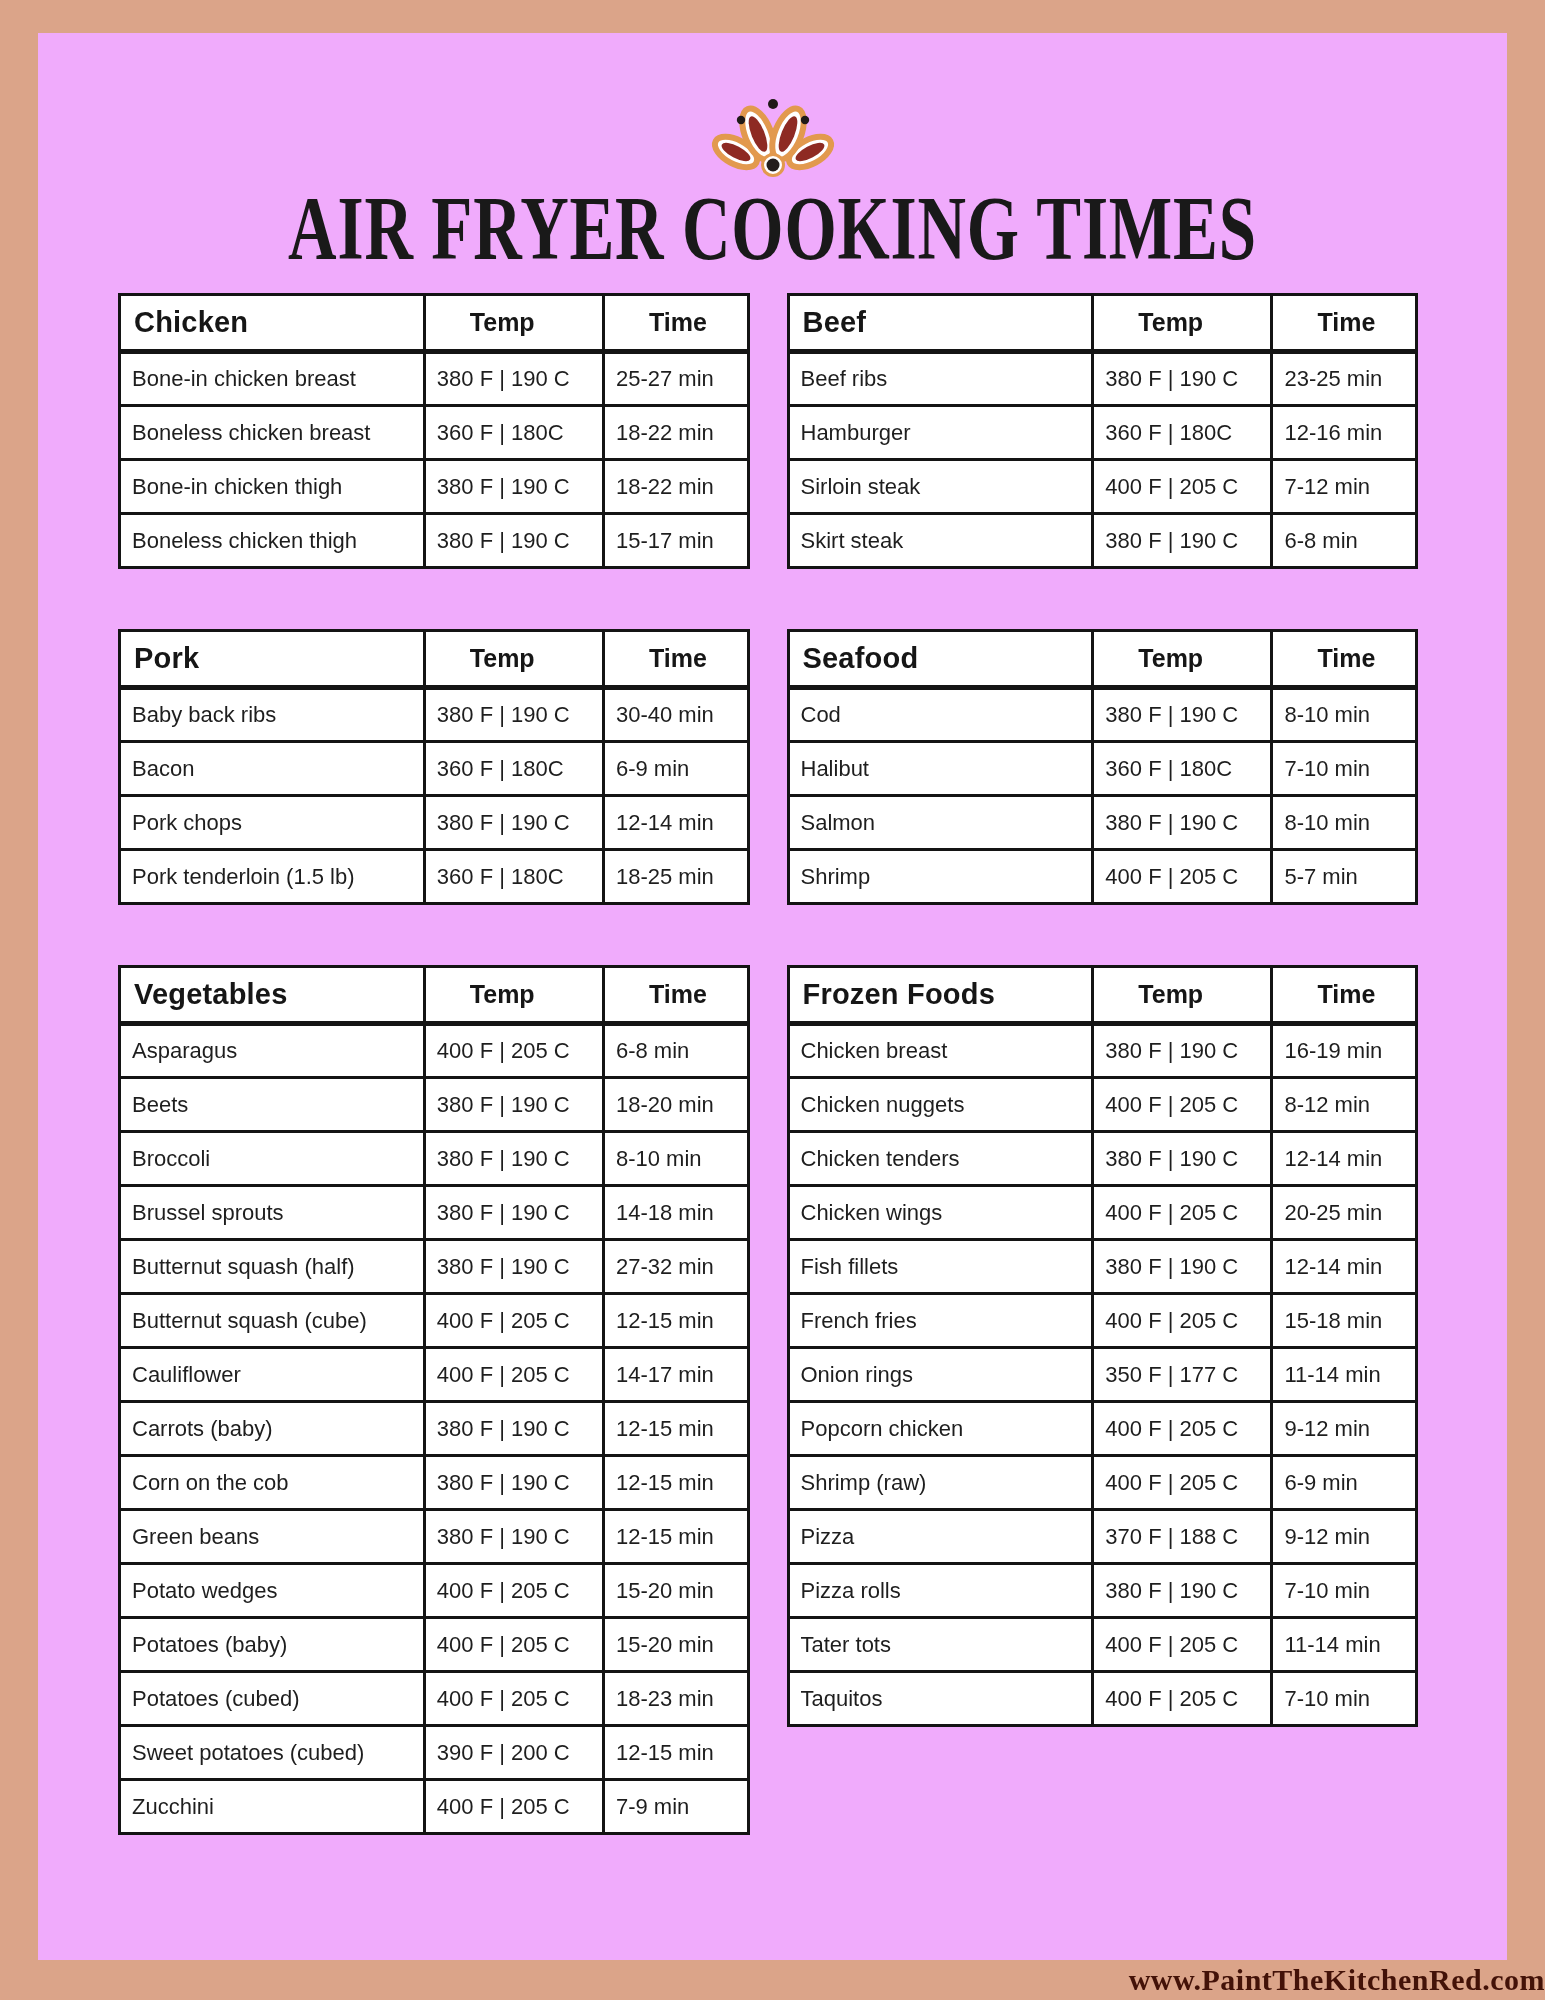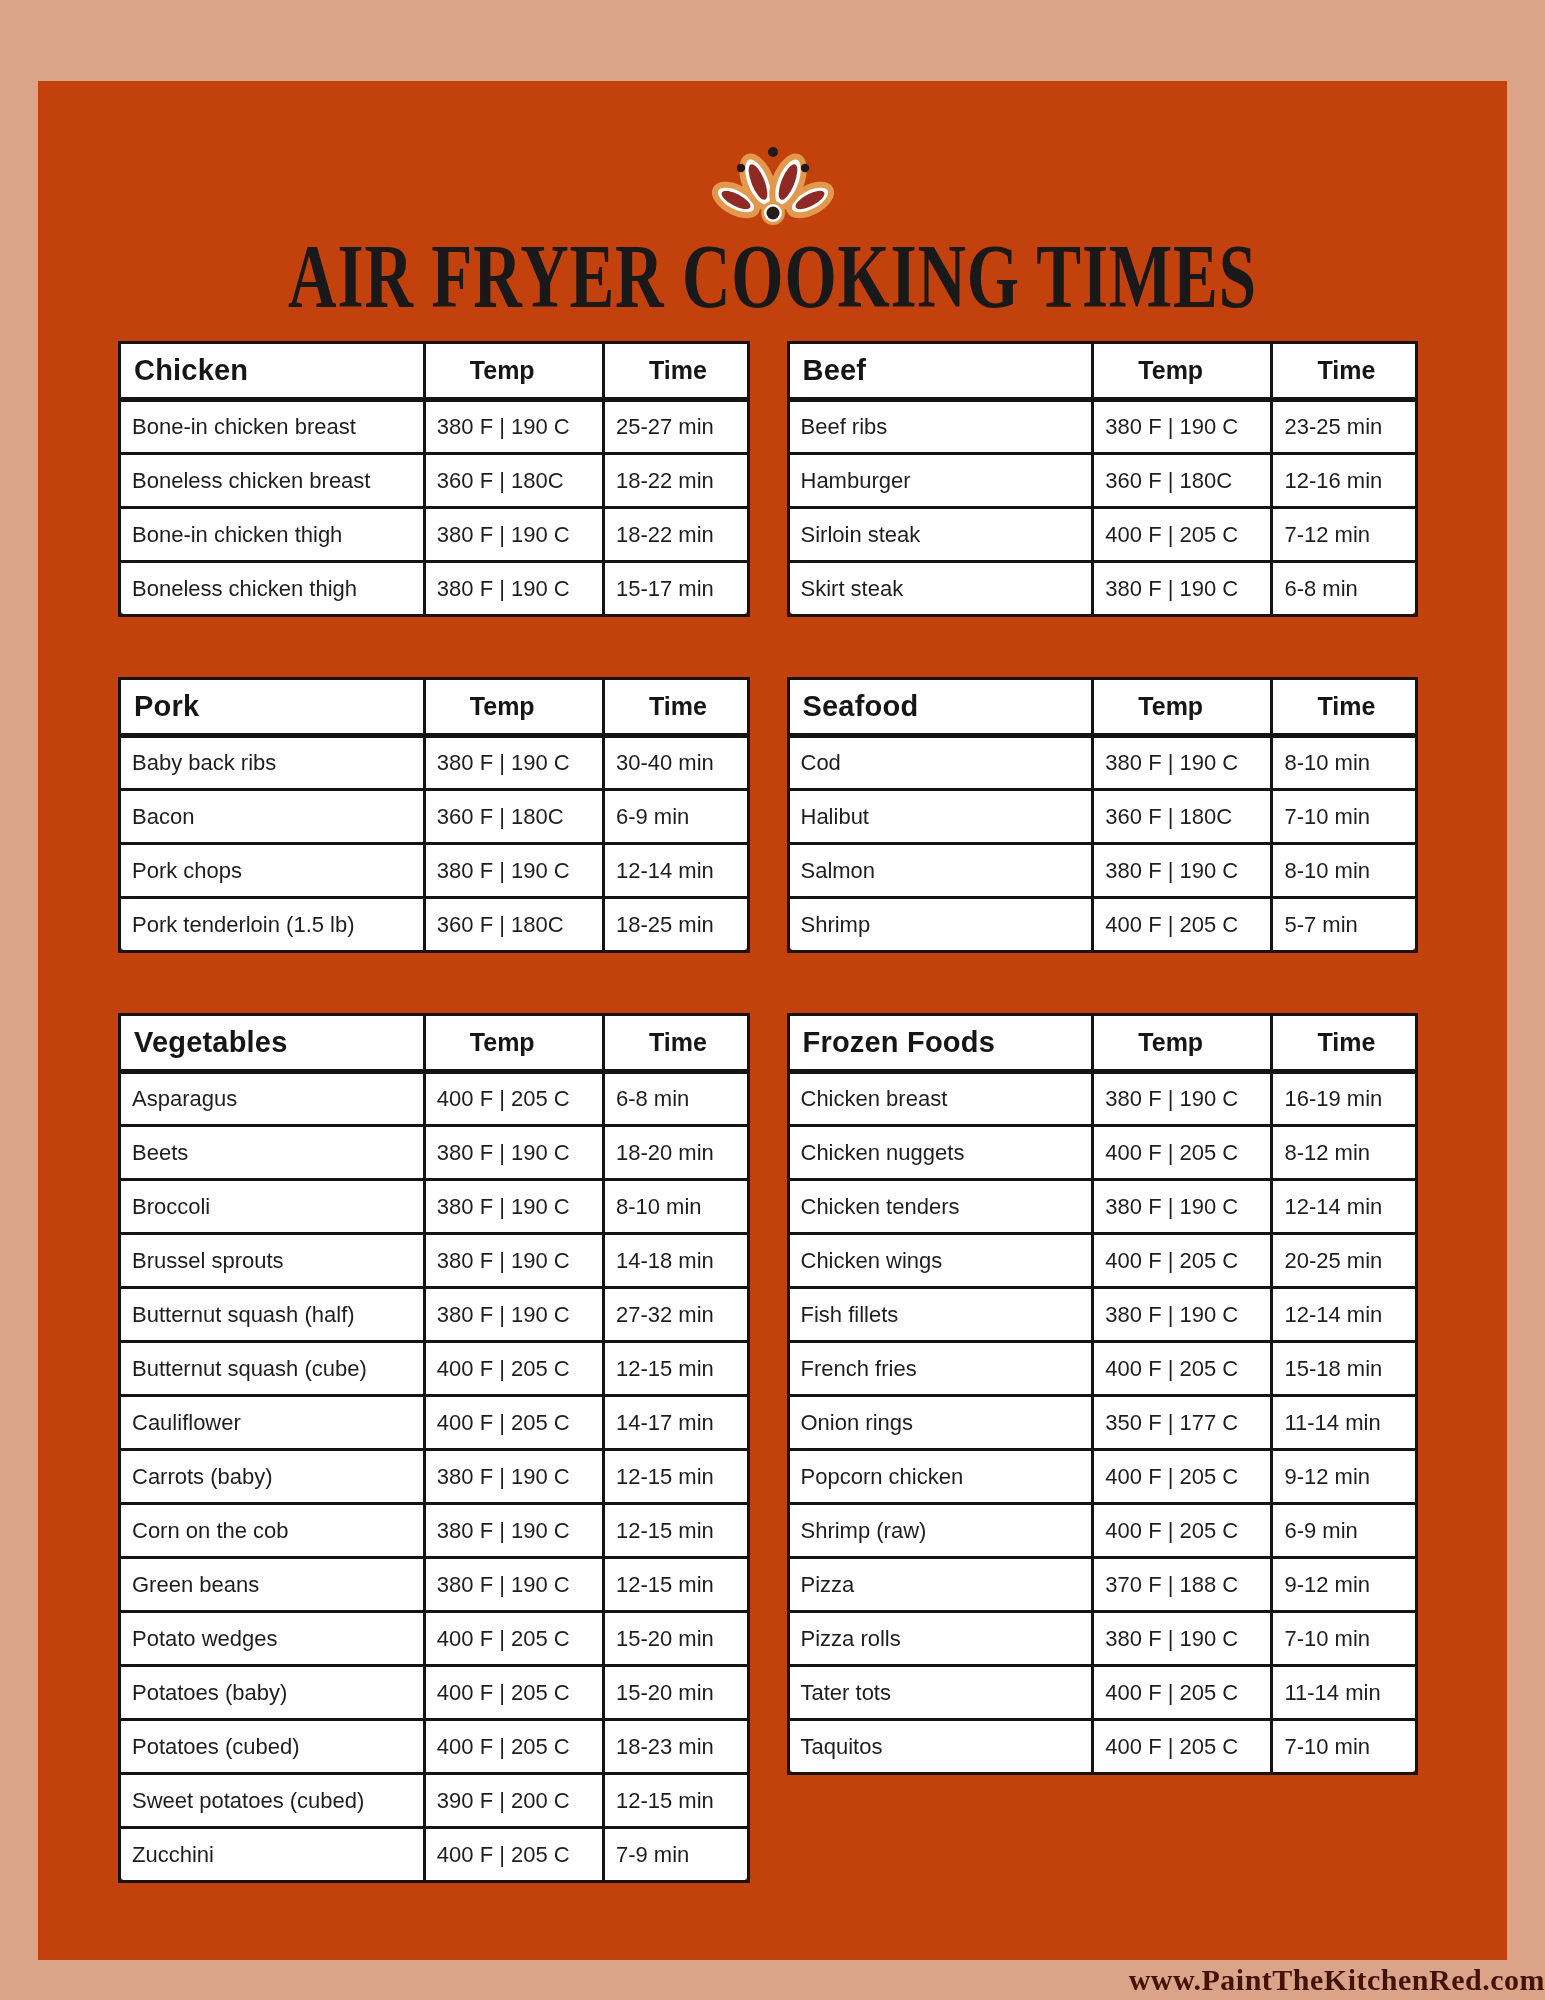--- a/index.html
+++ b/index.html
@@ -6,22 +6,21 @@
   body {
     width: 1545px; height: 2000px;
     position: relative;
     background: #dba489;
     font-family: "Liberation Sans", sans-serif;
     overflow: hidden;
   }
   .page {
     position: absolute;
     left: 38px; right: 38px; top: 33px; bottom: 40px;
-    background: #c2410c;
-    margin-top: 48px;
+    background: #f0abfc;
   }
   .header {
     height: 260px;
     box-sizing: border-box;
     padding-top: 64px;
     text-align: center;
   }
   .logo { display: block; margin: 0 auto; }
   .title {
     margin: 8px 0 0 0;
@@ -41,21 +40,20 @@
     grid-template-columns: 1fr 1fr;
     column-gap: 37px;
     row-gap: 60px;
     align-items: start;
   }
   table {
     width: 100%;
     border-collapse: collapse;
     table-layout: fixed;
     background: #ffffff;
-    border-radius: 14px;
   }
   col.c-food { width: 48.5%; }
   col.c-temp { width: 28.5%; }
   col.c-time { width: 23%; }
   th, td { border: 3px solid #141414; box-sizing: border-box; }
   thead th { height: 57px; border-bottom-width: 5px; background: #ffffff; }
   th.cat {
     text-align: left;
     padding-left: 13px;
     font-size: 29px;

